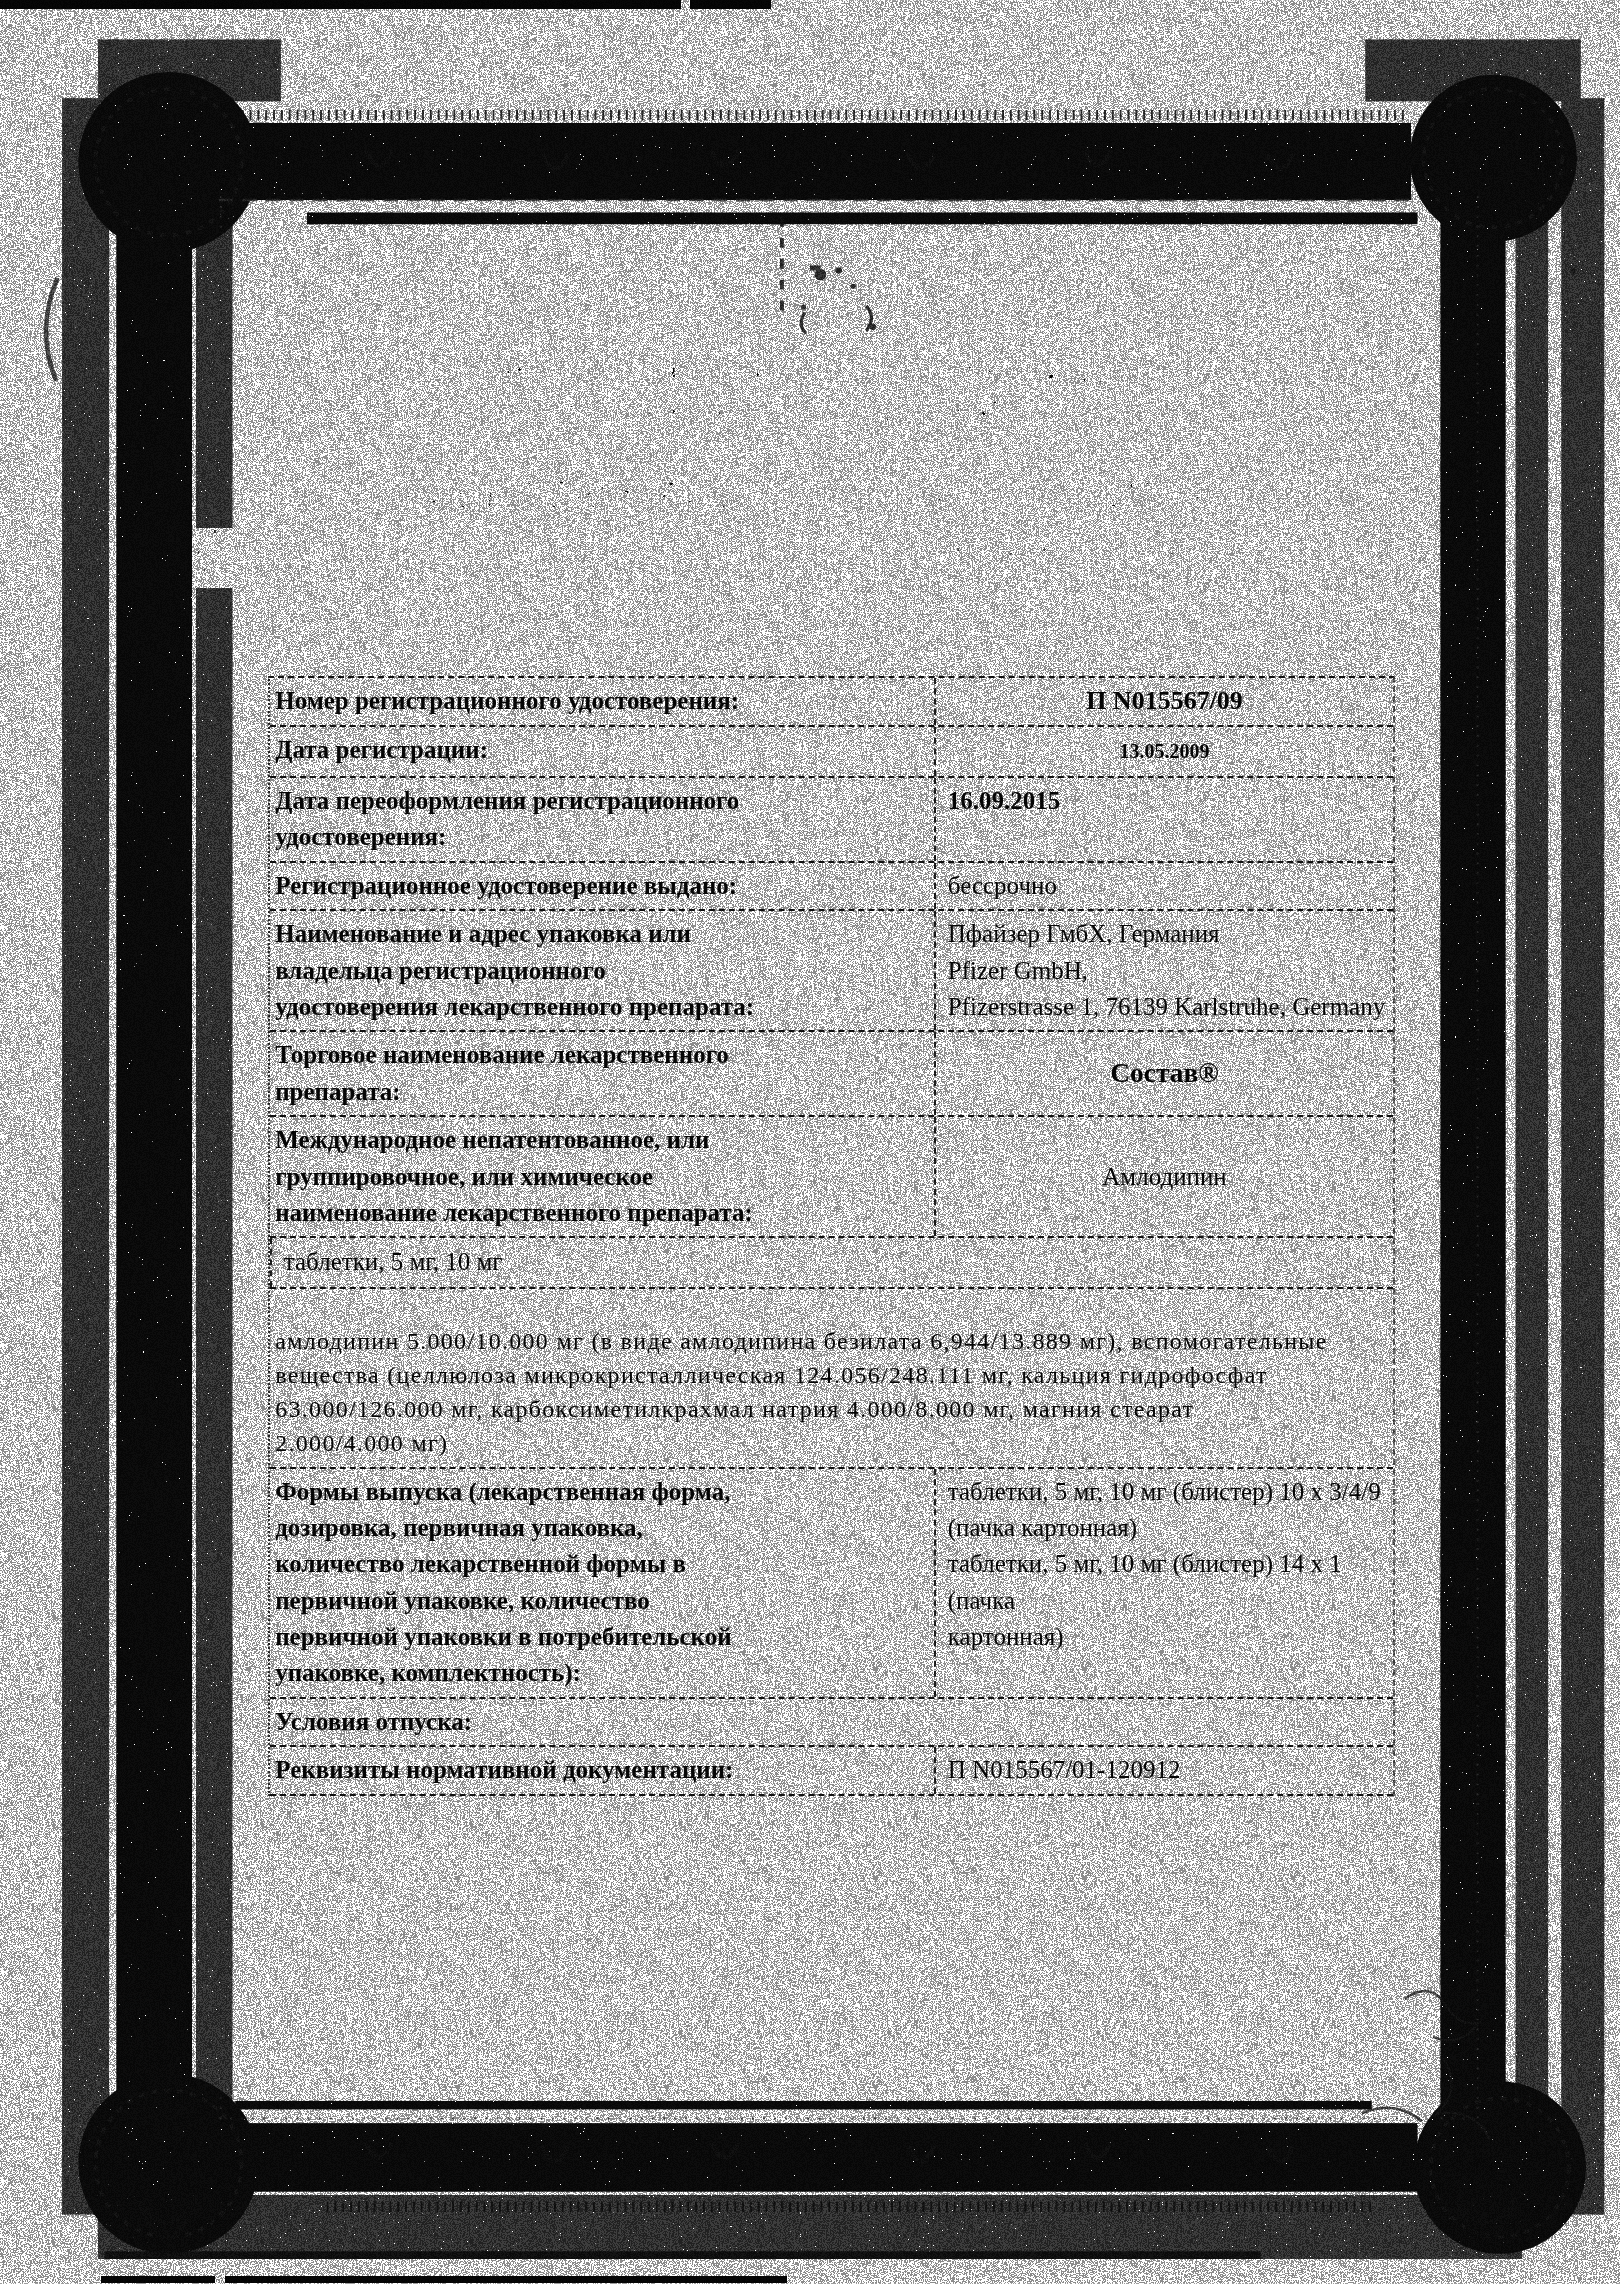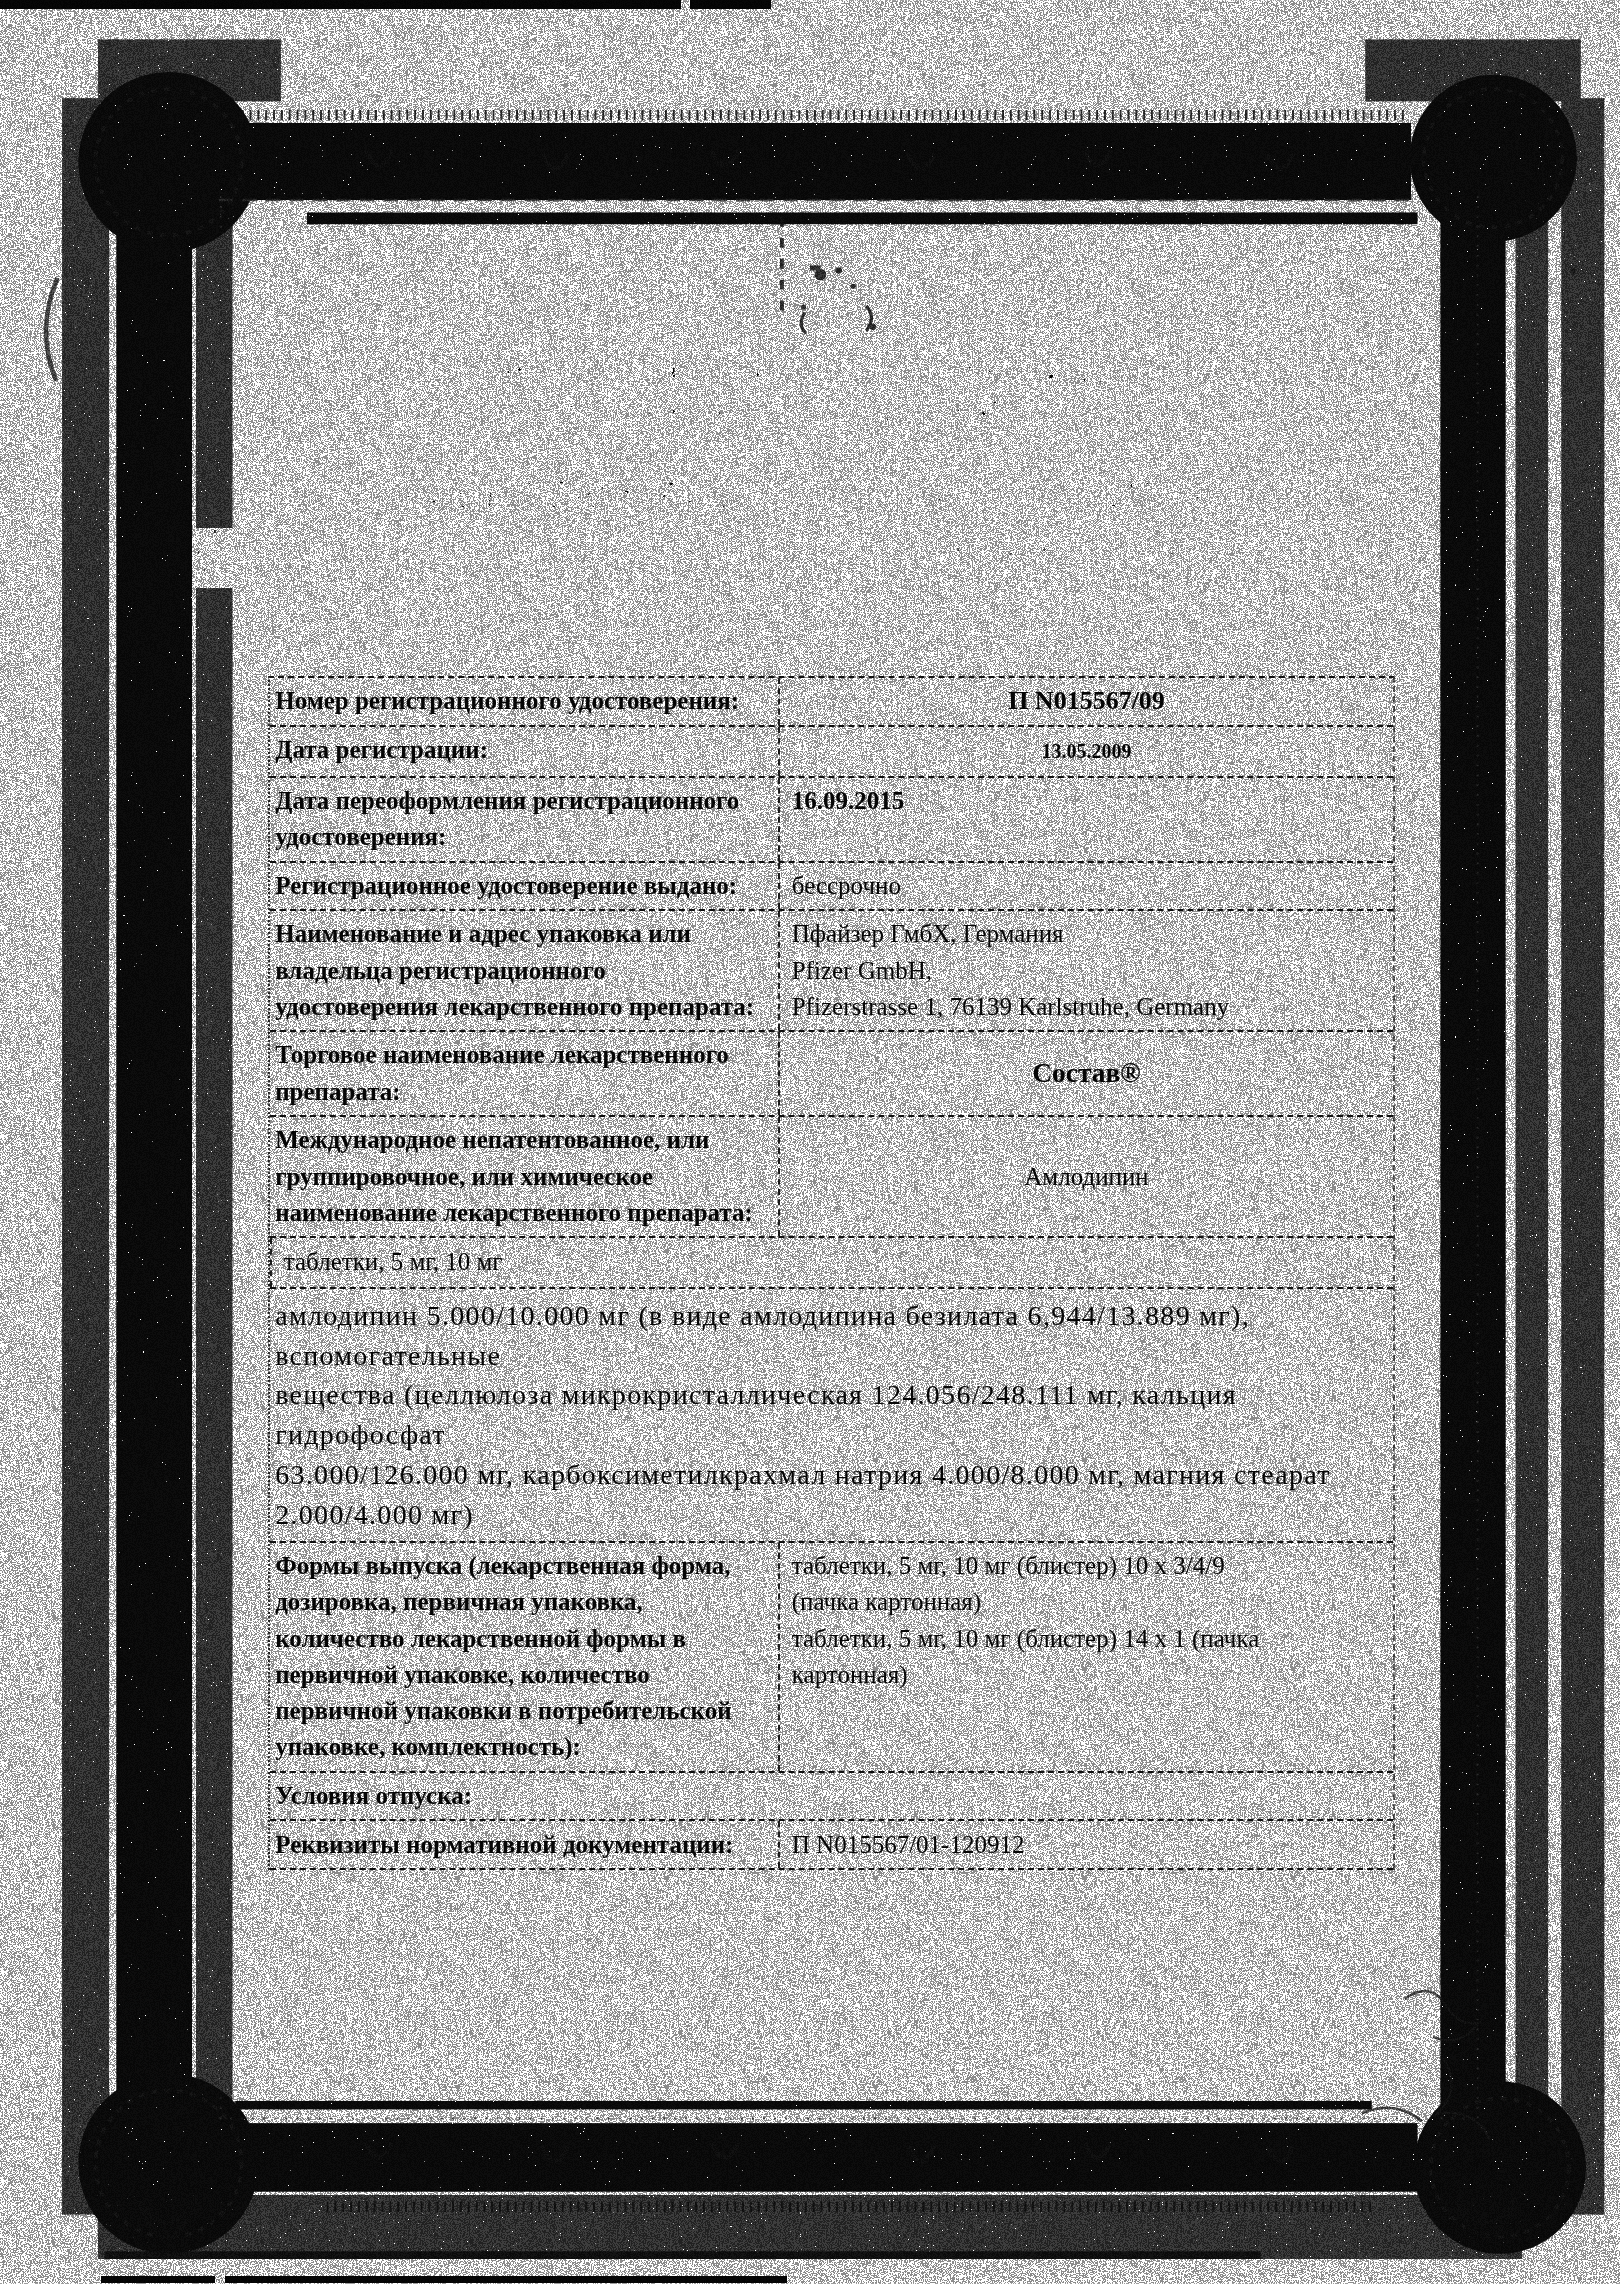--- a/index.html
+++ b/index.html
@@ -27,34 +27,34 @@
   .doc-title{top:473px;font-size:37px;font-weight:bold;letter-spacing:2.6px;}
   .doc-subtitle{top:536px;font-size:26px;letter-spacing:5.9px;filter:blur(0.8px) contrast(2.2);}
   
   .reg-table{
     position:absolute;left:268px;top:676px;width:1127px;z-index:2;
     border-top:2px dashed #1d1d1d;border-left:2px dotted #3a3a3a;border-right:2px dashed #6a6a6a;
     font-size:25px;filter:contrast(1.08);box-sizing:border-box;
   }
   .row{display:flex;border-bottom:2px dashed #1d1d1d;box-sizing:border-box;}
   .lbl{
-    width:508px;box-sizing:border-box;padding:5.2px 17px 5.2px 5.2px;
+    width:664px;box-sizing:border-box;padding:5.2px 17px 5.2px 5.2px;
     font-weight:bold;line-height:1.45;white-space:pre-line;
   }
   .row.full .lbl{width:100%;padding-right:6.5px;letter-spacing:1.3px;}
   .val{
     flex:1;box-sizing:border-box;border-left:2px dashed #2a2a2a;
     padding:5.2px 6.5px 5.2px 11.8px;line-height:1.45;white-space:pre-line;
   }
   .val.c{display:flex;align-items:center;justify-content:center;text-align:center;padding:2.6px;}
   .b{font-weight:bold;}
   .fs40{font-size:26px;} .fs42{font-size:27.4px;} .fs44{font-size:20px;}
   .txt{
     width:100%;box-sizing:border-box;padding:6.5px 7.8px 6.5px 5.2px;
-    line-height:1.42;white-space:pre-line;font-size:28px;letter-spacing:1.3px;
+    line-height:1.42;white-space:pre-line;font-size:24px;letter-spacing:1.3px;margin-top:28px;
   }
   
   .serial{
     position:absolute;left:1232px;top:2000px;z-index:2;
     font-size:30px;font-weight:bold;letter-spacing:10.5px;color:#1c1c1c;
     opacity:.82;filter:blur(0.5px) contrast(1.7);
   }
 </style>
 </head>
 <body>

